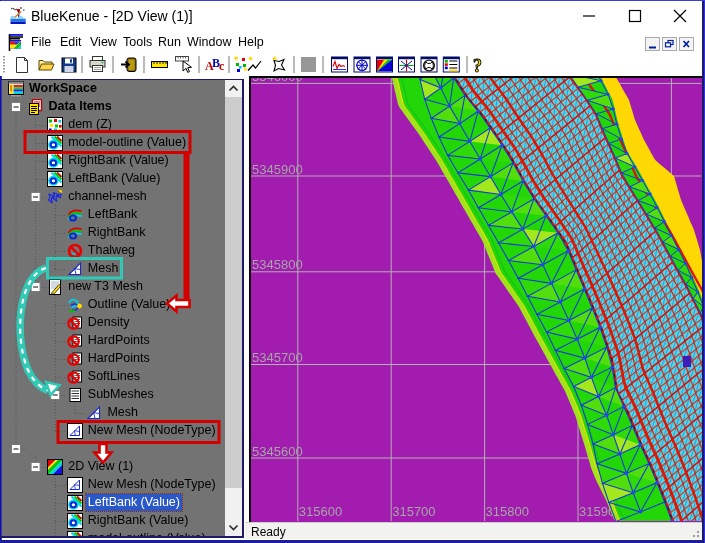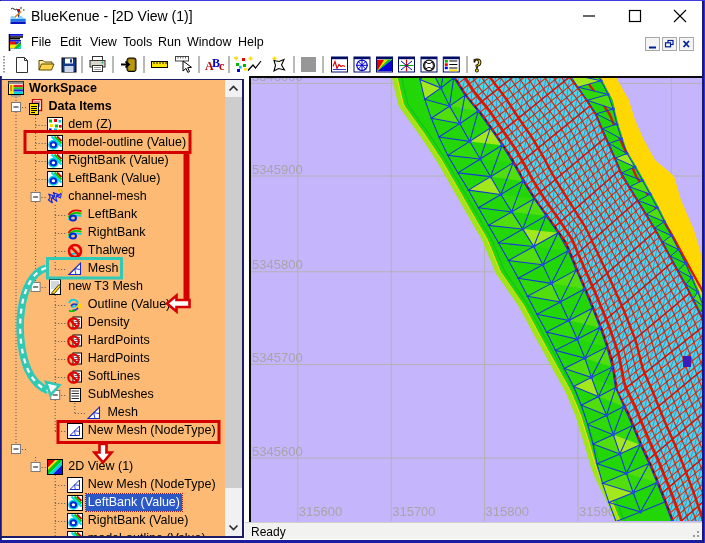--- a/index.html
+++ b/index.html
@@ -2,26 +2,26 @@
 <html><head><meta charset="utf-8"><style>
 *{margin:0;padding:0;box-sizing:border-box}
 html,body{width:705px;height:543px;overflow:hidden}
 body{font-family:"Liberation Sans",sans-serif;background:#fff;position:relative}
 .abs{position:absolute}
 #titlebar{position:absolute;left:0;top:1px;width:705px;height:30px;background:#fff}
 #title-txt{position:absolute;left:31px;top:7px;font-size:14px;color:#000}
 #menubar{position:absolute;left:0;top:31px;width:705px;height:22px;background:#fff}
 .menu{position:absolute;top:4px;font-size:12.5px;color:#000}
 #toolbar{position:absolute;left:0;top:53px;width:705px;height:23px;background:#fff}
-#tree{position:absolute;left:2px;top:80px;width:240px;height:456px;background:#fdba74;overflow:hidden}
+#tree{position:absolute;left:2px;top:80px;width:240px;height:456px;background:#737373;overflow:hidden}
 .trow{position:absolute;height:18px;font-size:12.5px;color:#000;white-space:nowrap}
 .tlbl{position:absolute;top:1px}
 #sbar{position:absolute;left:223px;top:0;width:17px;height:456px;background:#f1f1f1}
 #sb-thumb{position:absolute;left:0px;top:17px;width:17px;height:391px;background:#cdcdcd}
-#view{position:absolute;left:248.5px;top:75.5px;width:455px;height:446px;background:#c4b5fd;
+#view{position:absolute;left:248.5px;top:75.5px;width:455px;height:446px;background:#a21caf;
  border-left:2.5px solid #0a0a0a;border-top:2.5px solid #0a0a0a;overflow:hidden}
 #status{position:absolute;left:245px;top:522px;width:458px;height:17px;background:#f2f2f0;
  font-size:12px;color:#000;border-top:1px solid #cfcfcf}
 #status span{position:absolute;left:6px;top:2px}
 svg{display:block}
 </style></head><body>
 <div class="abs" style="left:0;top:0;width:705px;height:1.2px;background:#3c3cdf"></div>
 <div class="abs" style="left:0;top:0;width:1px;height:543px;background:#15157a"></div>
 <div class="abs" style="left:1px;top:1px;width:1.4px;height:542px;background:#3333d8"></div>
 <div class="abs" style="left:0;top:540px;width:705px;height:3px;background:#1c1c9e"></div>

